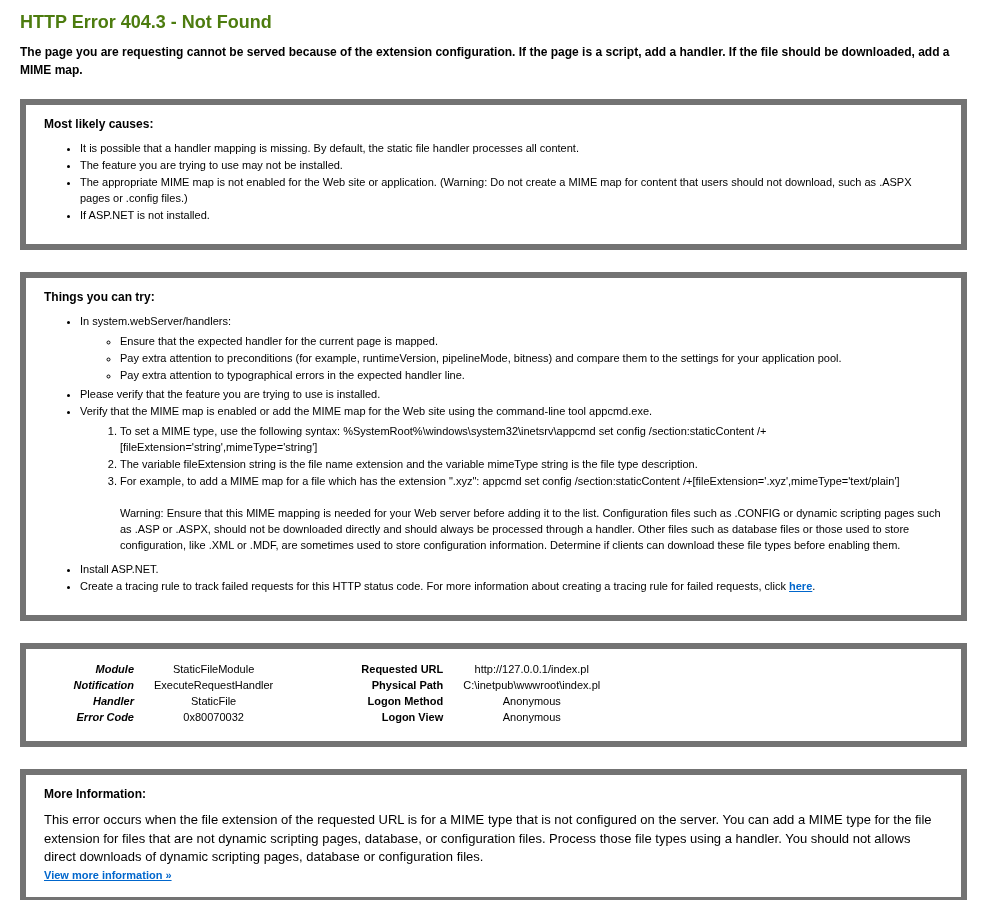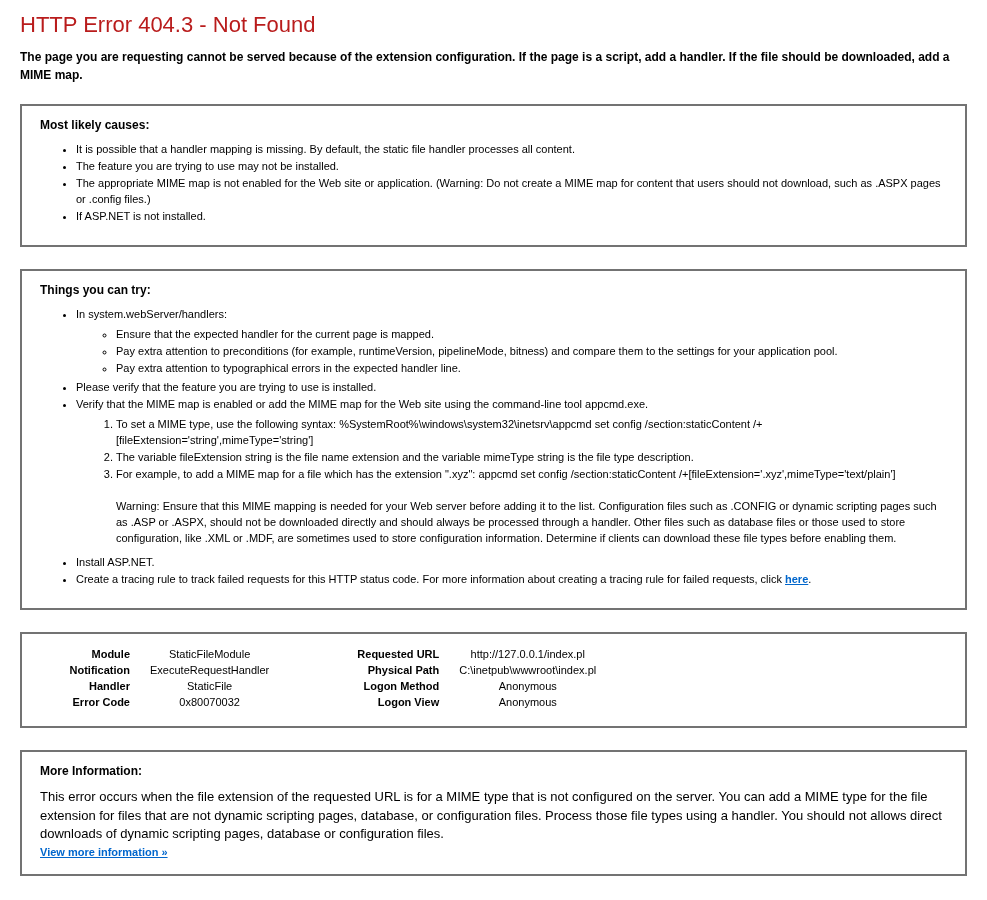--- a/index.html
+++ b/index.html
@@ -8,33 +8,33 @@
     font-family: Verdana, Geneva, sans-serif;
     font-size: 11px;
     color: #000;
     background: #fff;
     width: 987px;
   }
   .container {
     padding: 12px 20px 20px 20px;
   }
   h1 {
-    color: #b91c1c;
-    font-size: 22px;
-    font-weight: normal;
+    color: #4d7c0f;
+    font-size: 18px;
+    font-weight: bold;
     margin: 0 0 10px 0;
   }
   h2.subtitle {
     font-size: 12px;
     font-weight: bold;
     margin: 0 0 20px 0;
     line-height: 1.5;
   }
   .box {
-    border: 2px solid #737373;
+    border: 6px solid #737373;
     margin-bottom: 22px;
     padding: 12px 18px 16px 18px;
   }
   h3 {
     font-size: 12px;
     font-weight: bold;
     margin: 0 0 10px 0;
   }
   ul {
     margin: 4px 0 4px 0;
@@ -82,21 +82,21 @@
     font-size: 11px;
     white-space: nowrap;
     width: 110px;
   }
   .detail-value {
     display: table-cell;
     text-align: center;
     padding: 2px 0;
     font-size: 11px;
   }
-  .left-col .detail-label { width: 90px; }
+  .left-col .detail-label { width: 90px; font-style: italic; }
   .right-col .detail-label { width: 130px; }
   .more-info-text {
     font-size: 13px;
     line-height: 1.45;
     margin: 0 0 2px 0;
   }
 </style>
 </head>
 <body>
 

